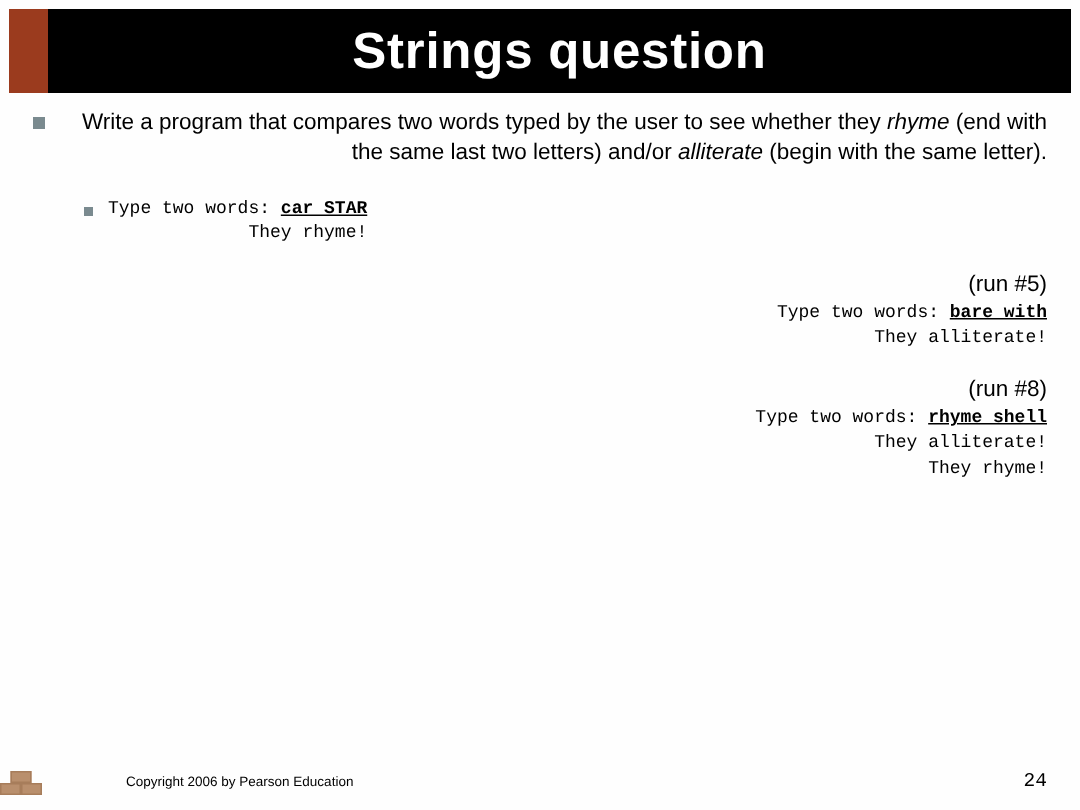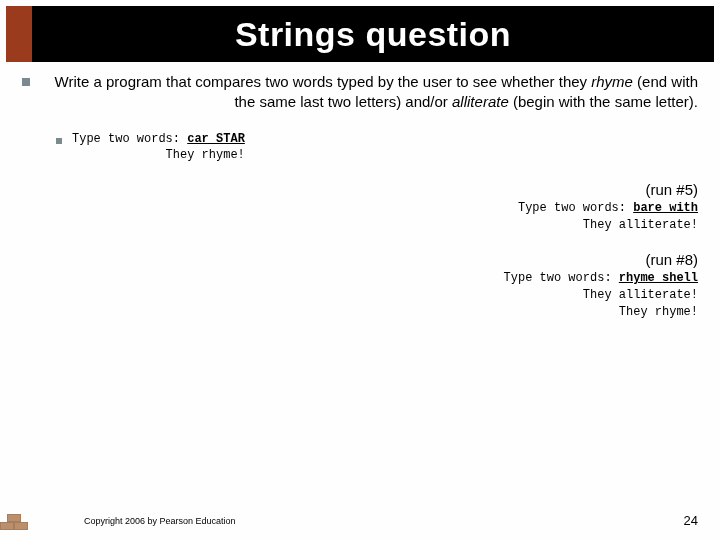--- a/index.html
+++ b/index.html
@@ -82,21 +82,21 @@
     font-size: 9px;
     font-family: Verdana, sans-serif;
     color: #000;
     margin-left: 44px;
   }
   .pagenum {
     position: absolute;
     right: 22px;
     bottom: 12px;
     font-size: 13px;
-    font-family: Liberation Sans, sans-serif;
+    font-family: Liberation Mono, monospace;
     color: #000;
   }
   .deco {
     position: absolute;
     left: 0;
     bottom: 10px;
     width: 30px;
     height: 24px;
   }
   .deco .b1, .deco .b2, .deco .b3 {

